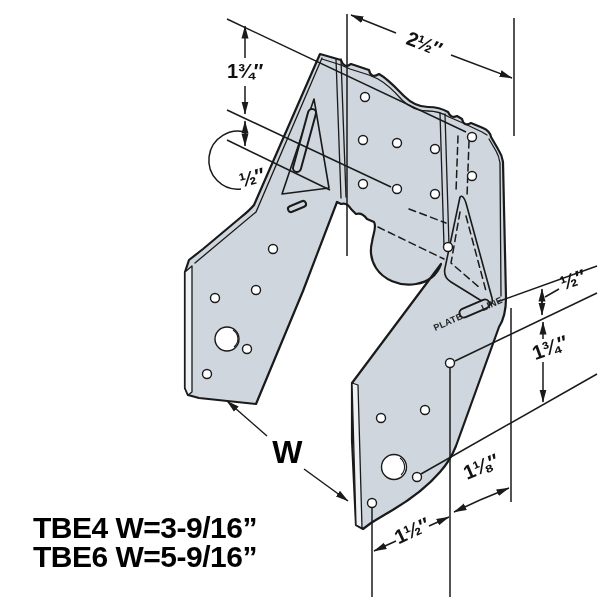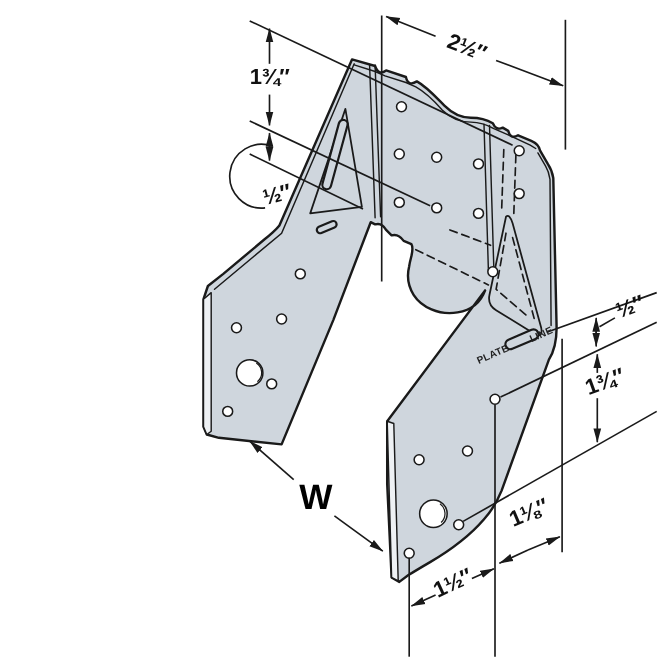--- a/index.html
+++ b/index.html
@@ -160,14 +160,18 @@
 <div class="dim" style="left:252px;top:178px;--r:-15deg;">½″</div>
 <div class="dim" style="left:424px;top:44px;--r:21deg;">2½″</div>
 <div class="dim" style="left:573px;top:280px;--r:-20deg;">½″</div>
 <div class="dim" style="left:550px;top:348px;--r:-20deg;">1¾″</div>
 <div class="dim" style="left:481px;top:467px;--r:-23deg;">1⅛″</div>
 <div class="dim" style="left:412px;top:531px;--r:-25deg;">1½″</div>
 <div class="dim wsym" style="left:287px;top:452px;">W</div>
 <div class="dim small" style="left:448px;top:322px;--r:-24deg;">PLATE</div>
 <div class="dim small" style="left:492px;top:304px;--r:-24deg;">LINE</div>
 
+<div class="footer">
+  <div>TBE4 W=3-9/16”</div>
+  <div>TBE6 W=5-9/16”</div>
+</div>
 
 </div>
 
 </body></html>

